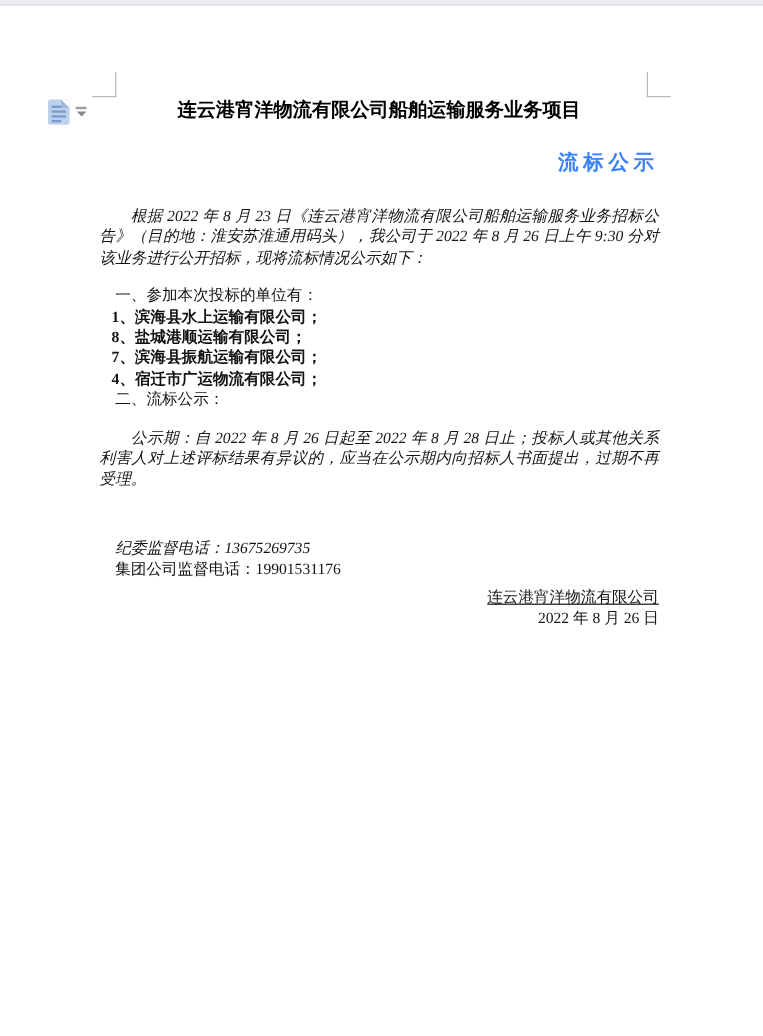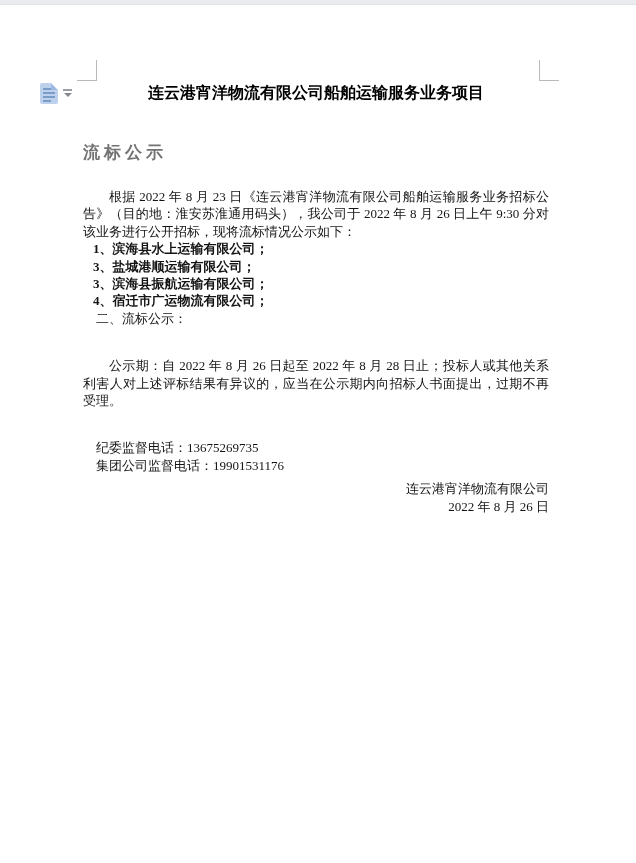--- a/index.html
+++ b/index.html
@@ -26,32 +26,32 @@
   .s4{top:17px;width:8px;}
   .dd{position:absolute;left:24px;top:7px;width:10px;height:9px;}
   .dd-bar{position:absolute;left:0;top:0;width:9px;height:2px;background:#9a9da3;}
   .dd-tri{position:absolute;left:1px;top:4px;width:0;height:0;
           border-left:4px solid transparent;border-right:4px solid transparent;border-top:4px solid #85888d;}
 
   
   .doc{position:absolute;left:83px;top:0;width:466px;font-size:13px;line-height:17.4px;text-align:justify;}
   .title{margin-top:82px;font-family:"Liberation Sans","DejaVu Sans",sans-serif;font-weight:bold;
          font-size:16px;line-height:22px;text-align:center;color:#000;}
-  .subtitle{margin-top:38px;font-weight:bold;font-size:17px;line-height:22px;text-align:left;
-            letter-spacing:4px;color:#737373;}
-  .para{margin:0;text-indent:26px;}
+  .subtitle{margin-top:21px;font-weight:bold;font-size:17px;line-height:22px;text-align:right;
+            letter-spacing:4px;color:#3b82f6;}
+  .para{margin:0;text-indent:26px;font-style:italic;}
   .intro{margin-top:24px;}
   .sec{padding-left:13px;}
   .sec-first{margin-top:14px;}
   .bidder{padding-left:10px;font-weight:bold;}
-  .notice{margin-top:30px;}
+  .notice{margin-top:14px;}
   .phone{padding-left:13px;}
-  .phone-first{margin-top:30px;}
+  .phone-first{margin-top:40px;font-style:italic;}
   .sig{text-align:right;}
-  .sig.company{margin-top:6px;}
+  .sig.company{margin-top:6px;text-decoration:underline;}
 </style>
 </head>
 <body>
 
 <div class="screen">
 
   <div class="top-strip"></div>
 
   <div class="crop tl"></div>
   <div class="crop tr"></div>
@@ -72,23 +72,24 @@
       <div class="dd-tri"></div>
     </div>
   </div>
 
   <div class="doc">
     <div class="title">连云港宵洋物流有限公司船舶运输服务业务项目</div>
     <div class="subtitle">流标公示</div>
 
     <p class="para intro">根据 2022 年 8 月 23 日《连云港宵洋物流有限公司船舶运输服务业务招标公告》（目的地：淮安苏淮通用码头），我公司于 2022 年 8 月 26 日上午 9:30 分对该业务进行公开招标，现将流标情况公示如下：</p>
 
+    <div class="sec sec-first">一、参加本次投标的单位有：</div>
     <div class="bidder">1、滨海县水上运输有限公司；</div>
-    <div class="bidder">3、盐城港顺运输有限公司；</div>
-    <div class="bidder">3、滨海县振航运输有限公司；</div>
+    <div class="bidder">8、盐城港顺运输有限公司；</div>
+    <div class="bidder">7、滨海县振航运输有限公司；</div>
     <div class="bidder">4、宿迁市广运物流有限公司；</div>
     <div class="sec">二、流标公示：</div>
 
 
     <p class="para notice">公示期：自 2022 年 8 月 26 日起至 2022 年 8 月 28 日止；投标人或其他关系利害人对上述评标结果有异议的，应当在公示期内向招标人书面提出，过期不再受理。</p>
 
     <div class="phone phone-first">纪委监督电话：13675269735</div>
     <div class="phone">集团公司监督电话：19901531176</div>
 
     <div class="sig company">连云港宵洋物流有限公司</div>

